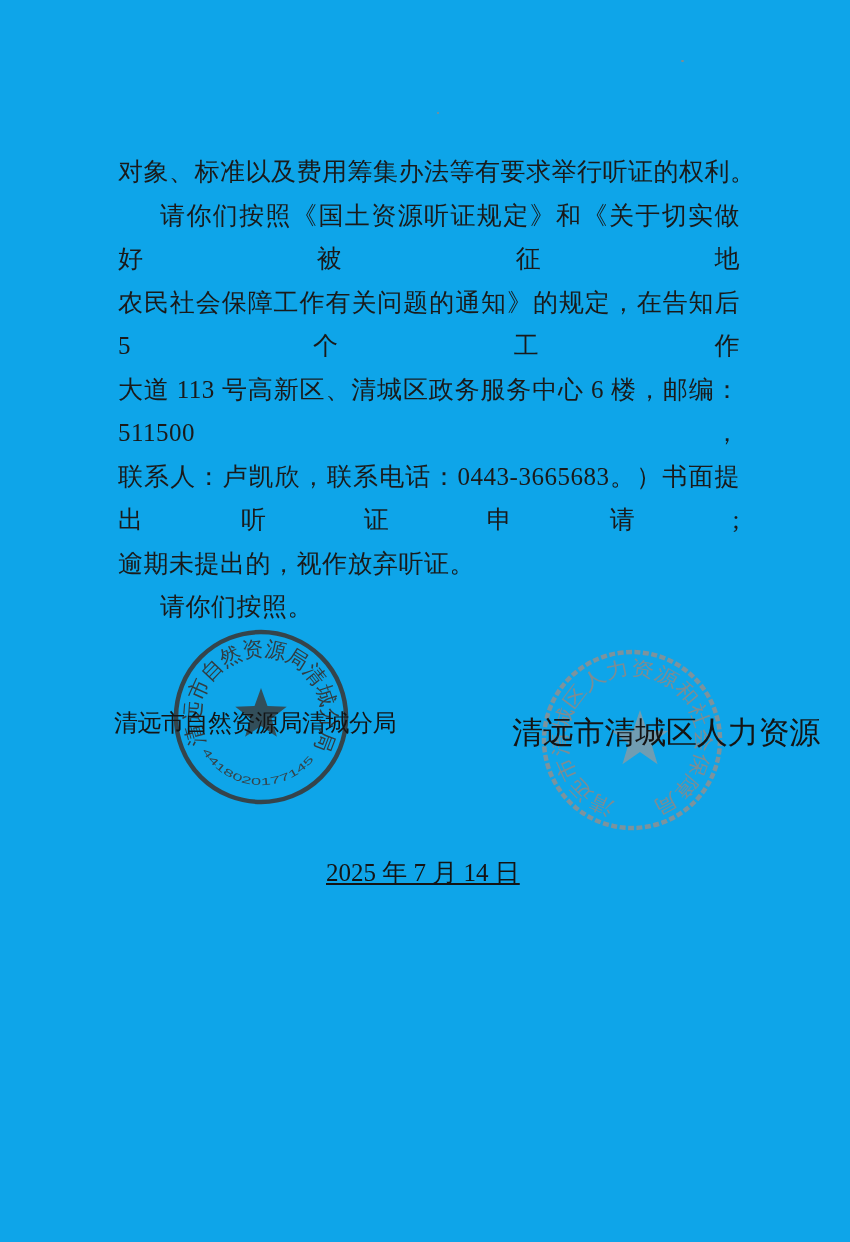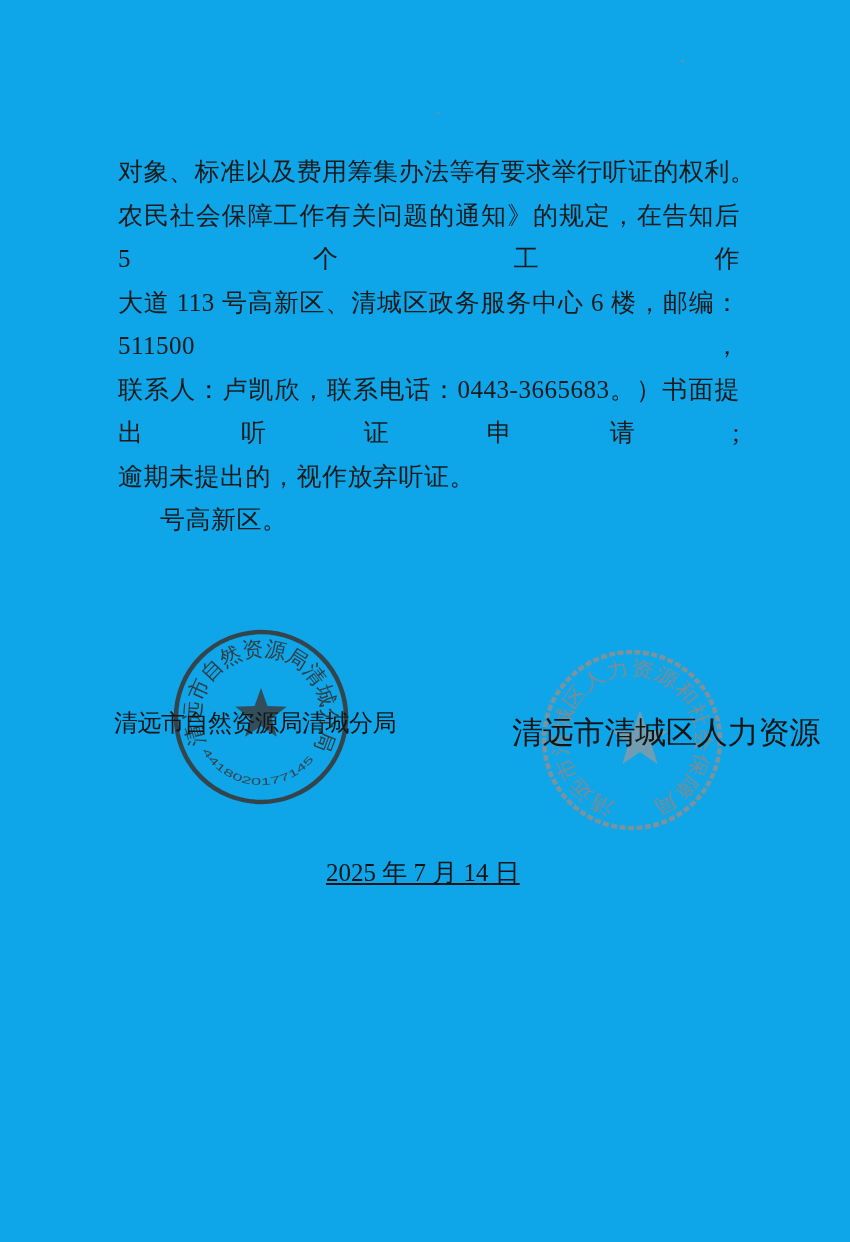--- a/index.html
+++ b/index.html
@@ -62,25 +62,26 @@
 </head>
 <body>
 
 <div class="page">
 
   <div class="speck speck-1"></div>
   <div class="speck speck-2"></div>
 
   <div class="body-text">
     <div class="line">对象、标准以及费用筹集办法等有要求举行听证的权利。</div>
+    <div class="line justify indent">请你们按照《国土资源听证规定》和《关于切实做好被征地</div>
     <div class="line justify">农民社会保障工作有关问题的通知》的规定，在告知后 5 个工作</div>
     <div class="line justify">大道 113 号高新区、清城区政务服务中心 6 楼，邮编：511500，</div>
     <div class="line justify">联系人：卢凯欣，联系电话：0443-3665683。）书面提出听证申请;</div>
     <div class="line">逾期未提出的，视作放弃听证。</div>
-    <div class="line indent">号高新区。</div>
+    <div class="line indent">请你们按照。</div>
     <div class="att-spacer"></div>
   </div>
 
   <svg class="seal seal-left" width="178" height="178" viewBox="0 0 178 178">
     <defs>
       <path id="sealL-top" d="M 33.7 114.8 A 61 61 0 1 1 144.3 114.8" fill="none"></path>
       <path id="sealL-bot" d="M 30.1 123 A 68 68 0 0 0 147.9 123" fill="none"></path>
     </defs>
     <circle cx="89" cy="89" r="85" fill="none" stroke="#3a3a3a" stroke-width="4.5" opacity="0.9"></circle>
     <polygon points="89,60 95.5,78.1 114.7,78.7 99.5,90.4 104.9,108.8 89,98 73.1,108.8 78.5,90.4 63.3,78.7 82.5,78.1" fill="#3a3a3a" opacity="0.82"></polygon>

